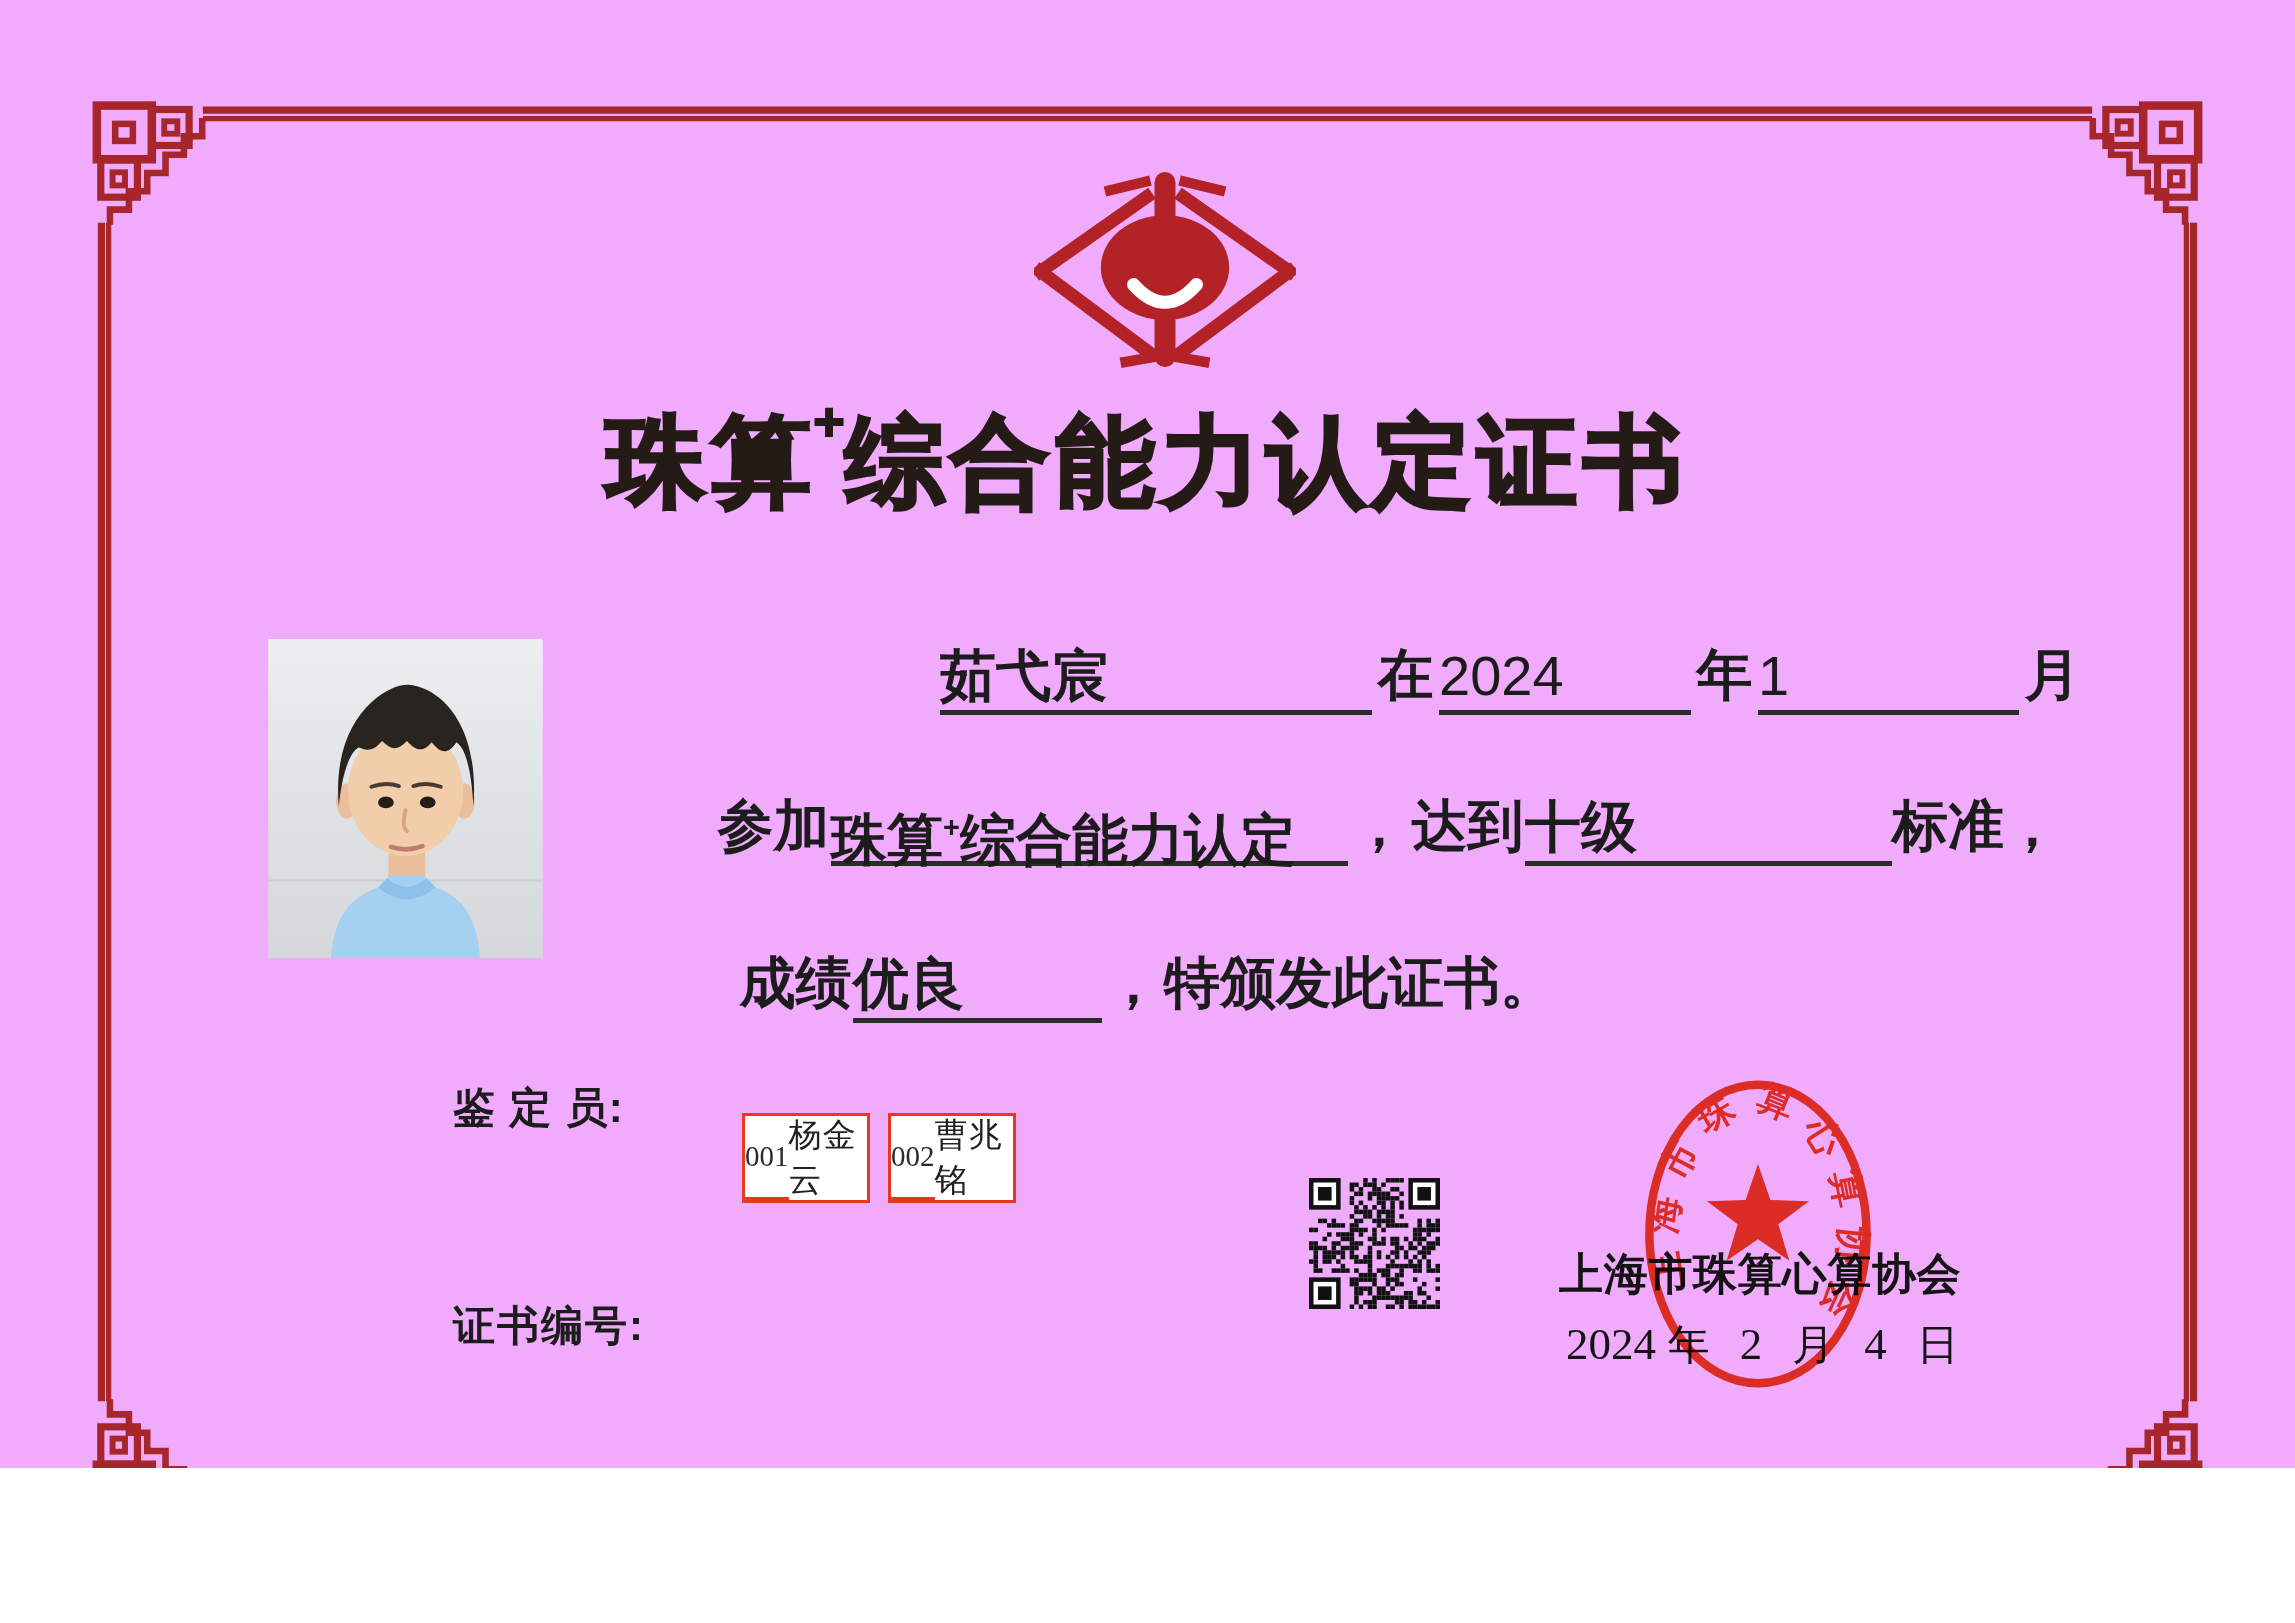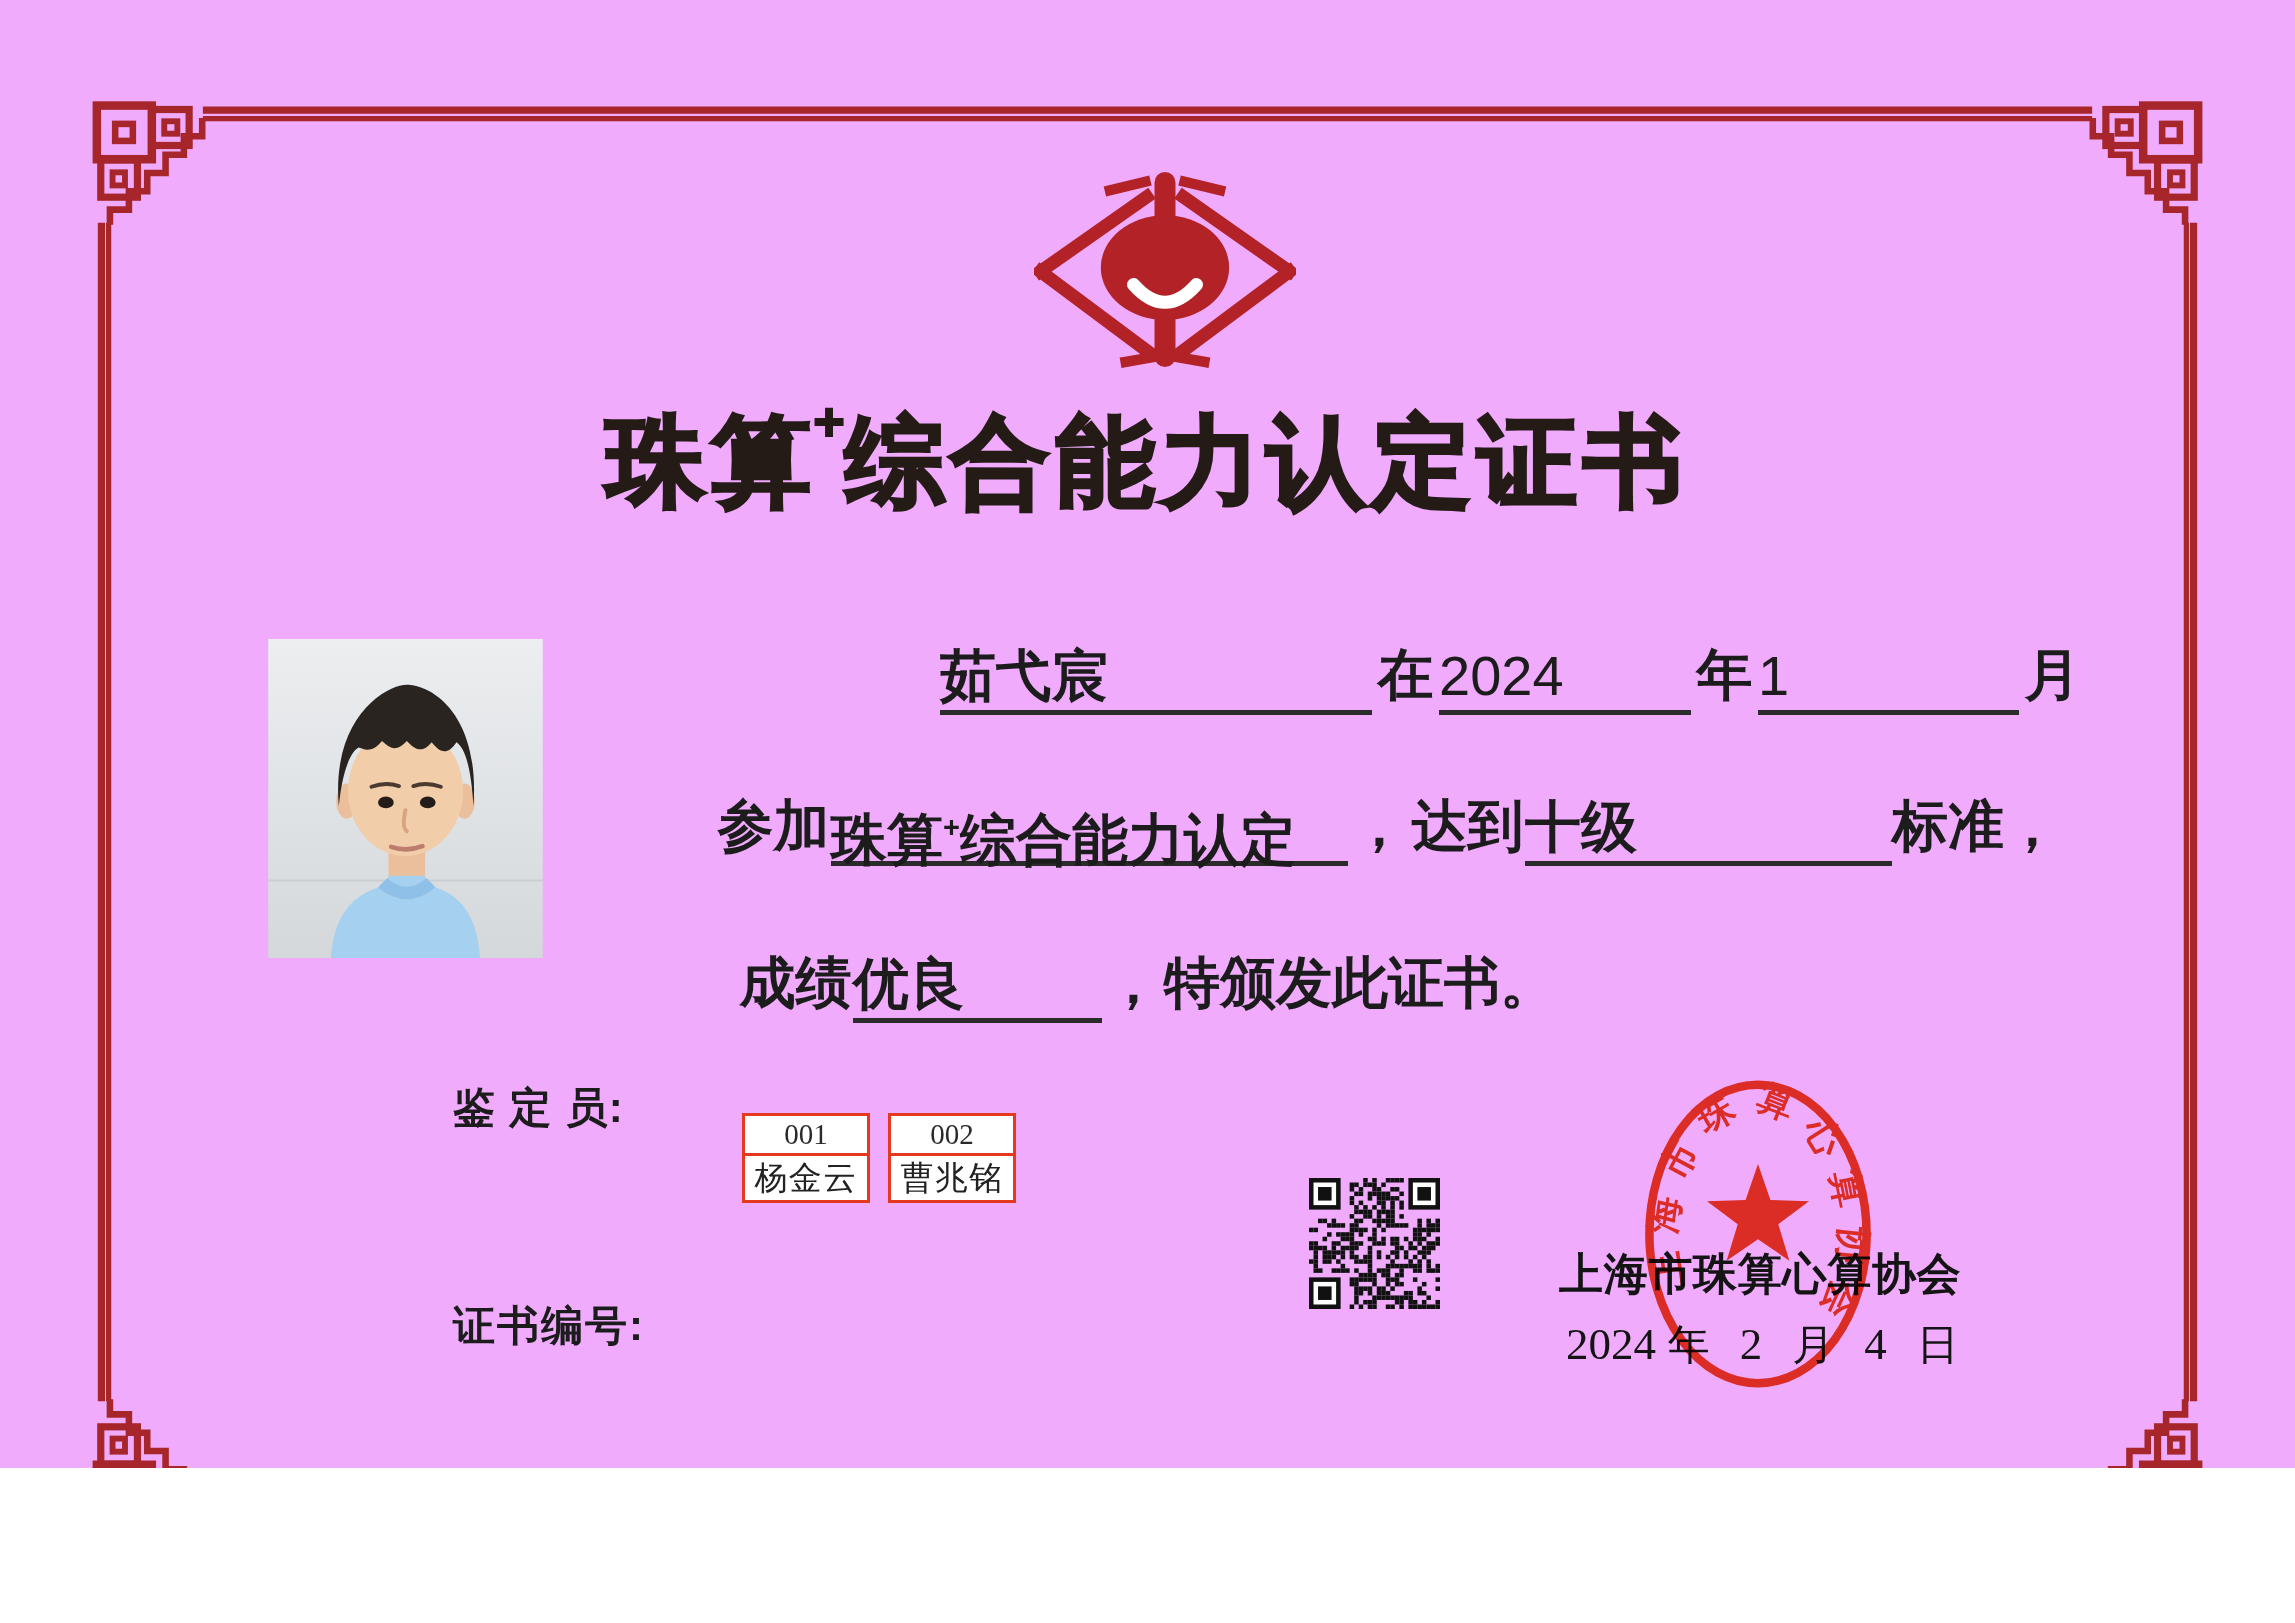--- a/index.html
+++ b/index.html
@@ -62,21 +62,21 @@
   .label{
     font-size:42px;font-weight:bold;color:#1c1c1c;white-space:nowrap;
   }
   .examiner-label{left:453px;top:1080px;letter-spacing:1.3px;}
   .certno-label{left:453px;top:1286px;letter-spacing:2px;margin-top:12px;}
   .exam-box{
     top:1113px;width:128px;height:90px;
     border:3.3px solid #e5391f;
     box-sizing:border-box;
     background:#fff;
-    display:flex;flex-direction:column;
+    display:flex;flex-direction:row;
   }
   .exam-box .no{
     flex:0 0 37px;
     border-bottom:3.3px solid #e5391f;
     font-family:"Liberation Serif","DejaVu Serif",serif;
     font-size:29px;color:#2a2a2a;
     display:flex;align-items:center;justify-content:center;
   }
   .exam-box .nm{
     flex:1 1 auto;

